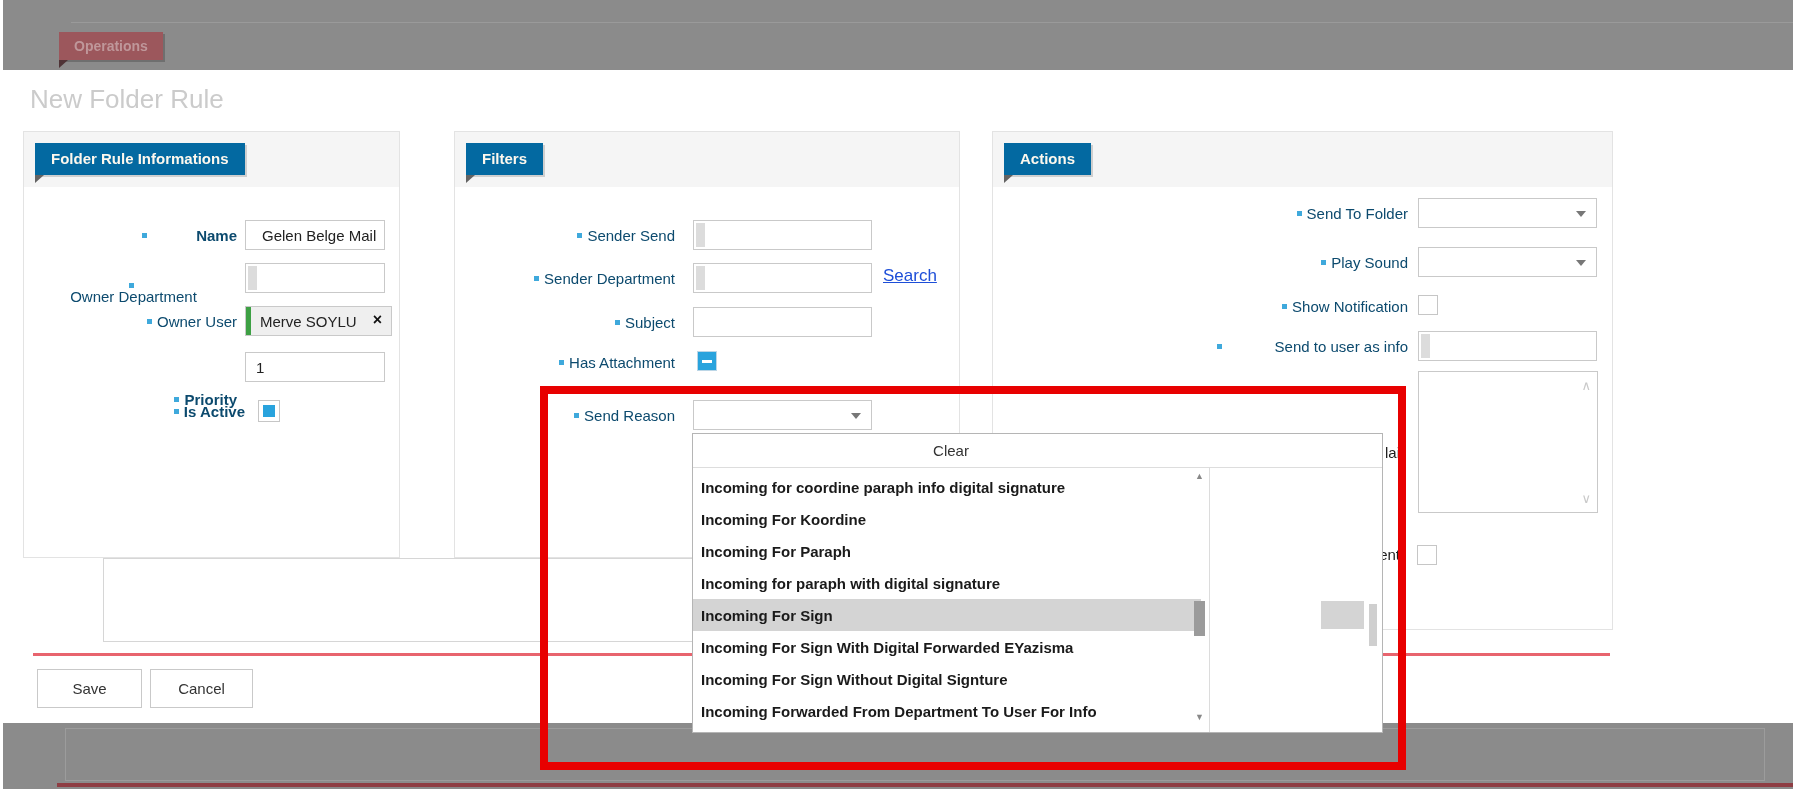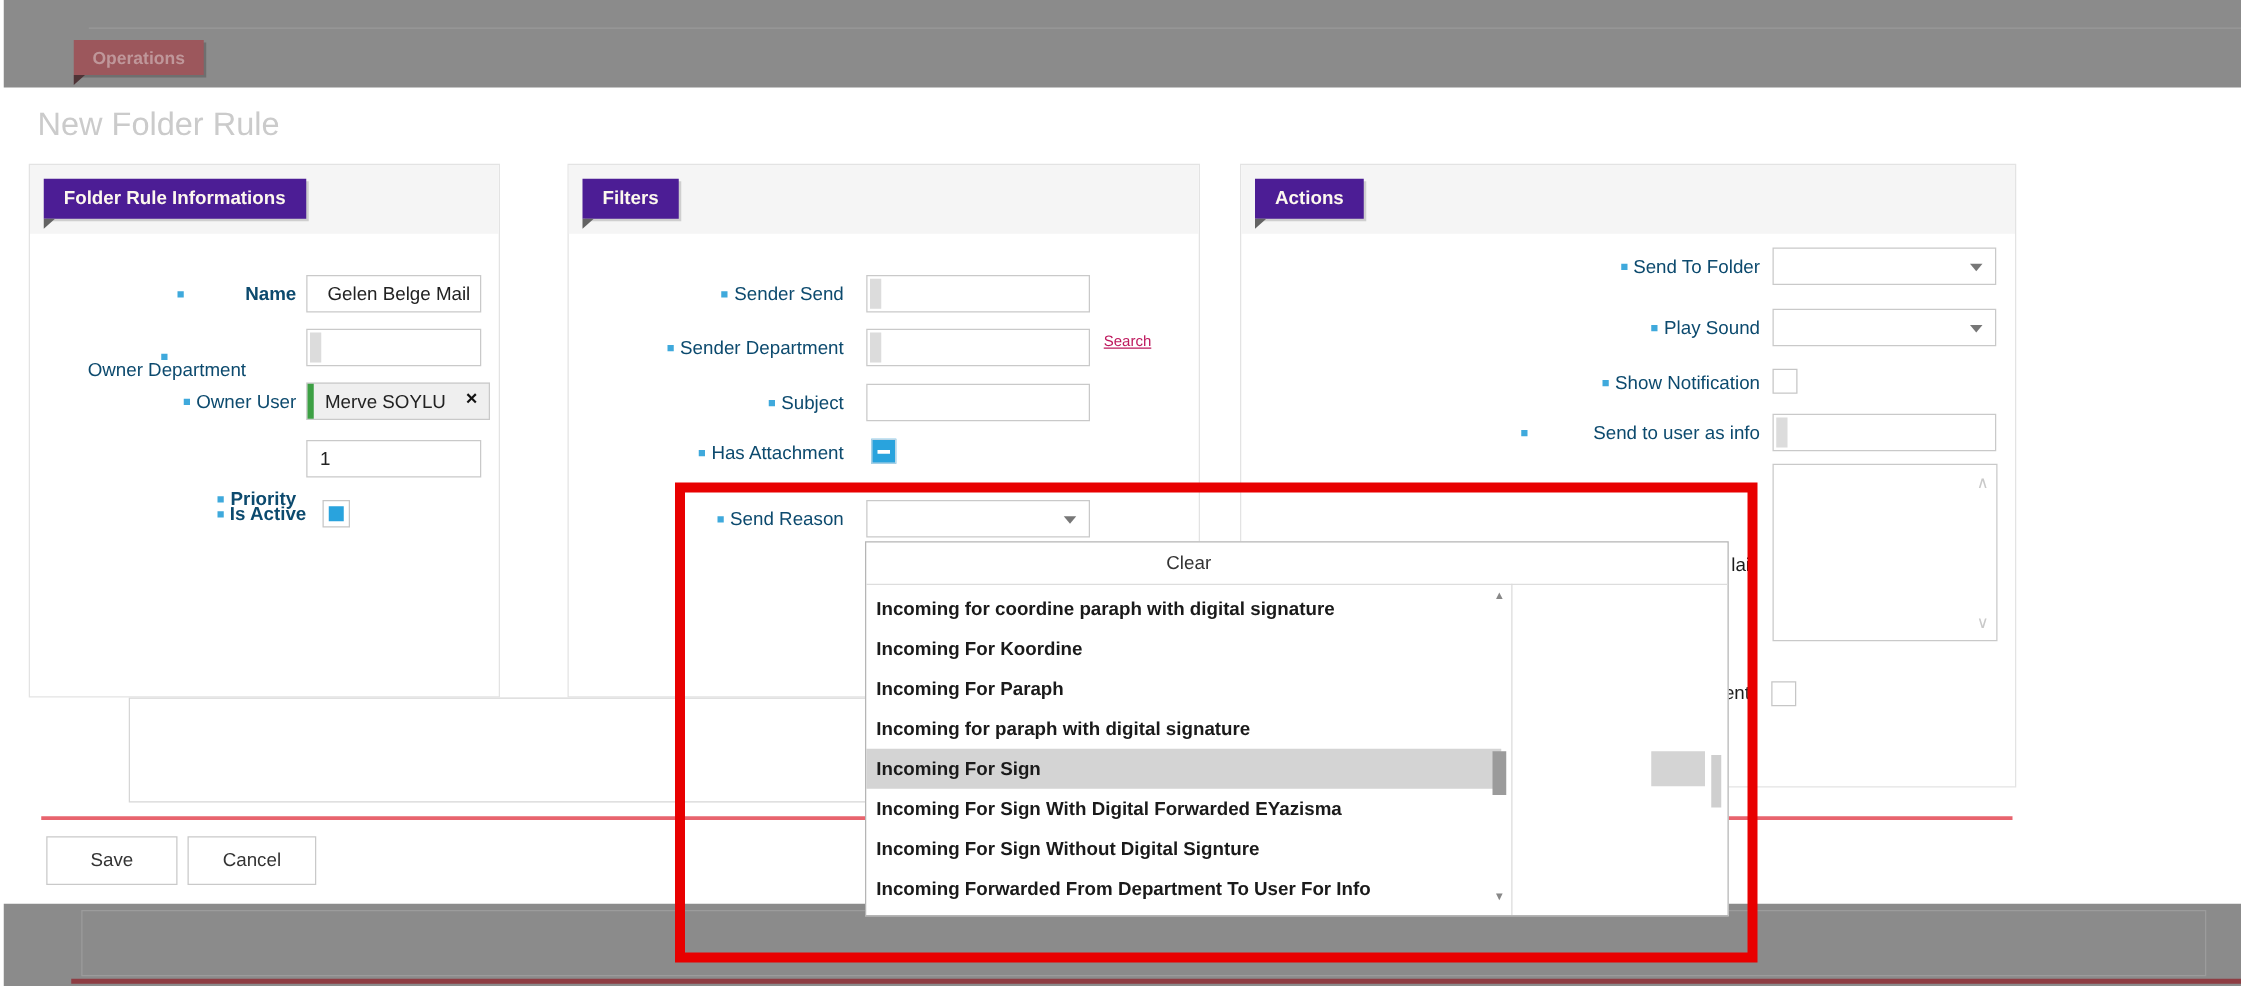--- a/index.html
+++ b/index.html
@@ -18,21 +18,21 @@
            box-shadow:2px 2px 0 #6f6f6f;}
   .ops-tab::after{content:'';position:absolute;left:0;bottom:-8px;
            border-top:8px solid #4f3336;border-right:9px solid transparent;}
 
   
   .page-title{position:absolute;left:30px;top:84px;font-size:26px;font-weight:300;color:#cbcbcb;}
 
   
   .panel{position:absolute;background:#fff;border:1px solid #e3e3e3;box-sizing:border-box;}
   .panel-top{position:absolute;left:0;top:0;right:0;height:55px;background:#f5f5f5;}
-  .panel-tab{position:absolute;height:32px;line-height:32px;padding:0 16px;background:#4c1d95;
+  .panel-tab{position:absolute;height:32px;line-height:32px;padding:0 16px;background:#0369a1;
              color:#fdf8ee;font-size:15px;font-weight:600;box-shadow:2px 2px 0 #cfcfcf;z-index:2;}
   .panel-tab::after{content:'';position:absolute;left:0;bottom:-8px;
              border-top:8px solid #636363;border-right:9px solid transparent;}
 
   
   .lbl{position:absolute;display:flex;align-items:center;justify-content:flex-end;
        font-size:15px;color:#0c4a6e;white-space:nowrap;}
   .lbl.bold{font-weight:700;}
   .blt{display:inline-block;width:5px;height:5px;background:#3fa9dc;margin-right:5px;margin-top:1px;}
   .inp{position:absolute;height:30px;background:#fff;border:1px solid #c9c9c9;box-sizing:border-box;
@@ -44,21 +44,21 @@
        border-left:5px solid transparent;border-right:5px solid transparent;border-top:6px solid #777;}
   .cb{position:absolute;width:20px;height:20px;background:#fff;border:1px solid #c6c6c6;box-sizing:border-box;}
   .cb-filled{width:22px;height:22px;}
   .cb-filled::after{content:'';position:absolute;left:4px;top:4px;right:4px;bottom:4px;background:#29a3dd;}
   .cb-dash{background:#29a3dd;border:1px solid #bcd6e6;}
   .cb-dash::after{content:'';position:absolute;left:4px;top:8px;width:10px;height:3px;background:#fff;}
   .sel-field{position:absolute;height:30px;background:#efefef;border:1px solid #c9c9c9;box-sizing:border-box;
        display:flex;align-items:center;font-size:15px;color:#222;padding-left:14px;}
   .green-bar{position:absolute;left:0;top:0;bottom:0;width:5px;background:#3da044;}
   .x-glyph{position:absolute;right:9px;top:4px;font-size:16px;font-weight:700;color:#111;cursor:pointer;}
-  .link{position:absolute;font-size:12px;color:#be185d;text-decoration:underline;cursor:pointer;}
+  .link{position:absolute;font-size:17px;color:#1d4ed8;text-decoration:underline;cursor:pointer;}
   .listbox{position:absolute;background:#fff;border:1px solid #c9c9c9;box-sizing:border-box;}
   .chev{position:absolute;right:6px;font-size:13px;color:#c9c9c9;}
 
   
   .frag{position:absolute;width:110px;text-align:right;font-size:15px;color:#1c1c1c;z-index:4;}
 
   .mystery-box{position:absolute;left:103px;top:558px;width:1268px;height:84px;
        border:1px solid #d6d6d6;background:#fff;box-sizing:border-box;}
 
   .pink-sep{position:absolute;left:33px;top:653px;width:1577px;height:3px;background:#e8646e;}
@@ -238,21 +238,21 @@
     <div class="dim-panel"></div>
     <div class="maroon-line"></div>
   </div>
 
   <div class="popup">
     <div class="popup-clear">
       <span>Clear</span>
     </div>
     <div class="popup-divider"></div>
     <div class="dd-items">
-        <div class="dd-item">Incoming for coordine paraph with digital signature</div>
+        <div class="dd-item">Incoming for coordine paraph info digital signature</div>
         <div class="dd-item">Incoming For Koordine</div>
         <div class="dd-item">Incoming For Paraph</div>
         <div class="dd-item">Incoming for paraph with digital signature</div>
         <div class="dd-item sel">Incoming For Sign</div>
         <div class="dd-item">Incoming For Sign With Digital Forwarded EYazisma</div>
         <div class="dd-item">Incoming For Sign Without Digital Signture</div>
         <div class="dd-item">Incoming Forwarded From Department To User For Info</div>
       </div>
     <span class="scroll-up">▲</span>
     <span class="scroll-down">▼</span>

